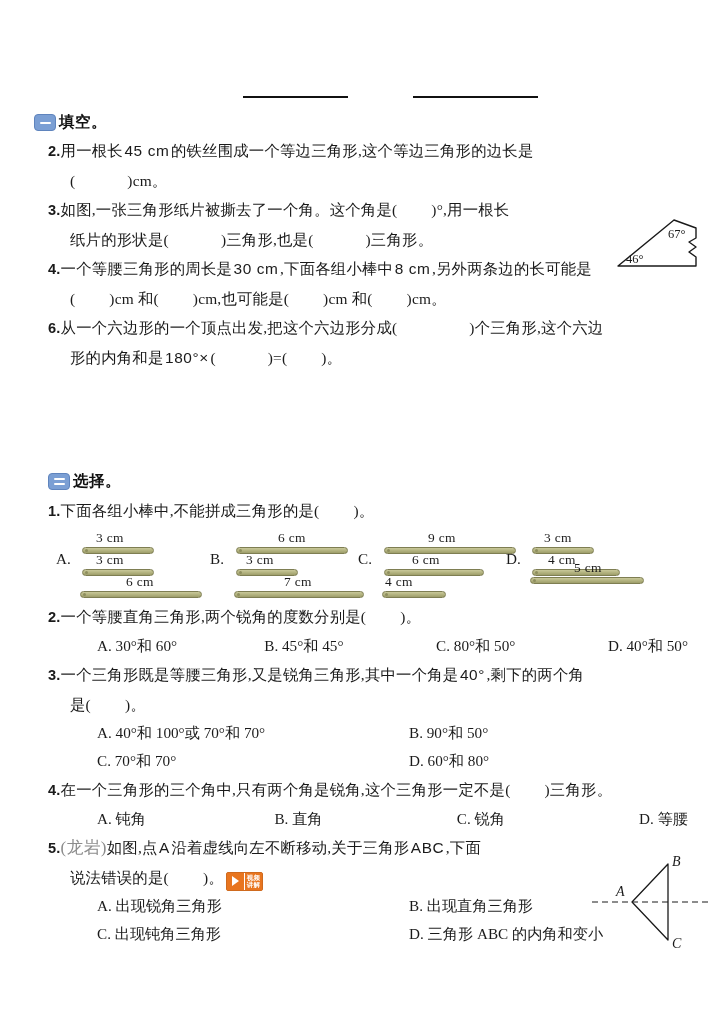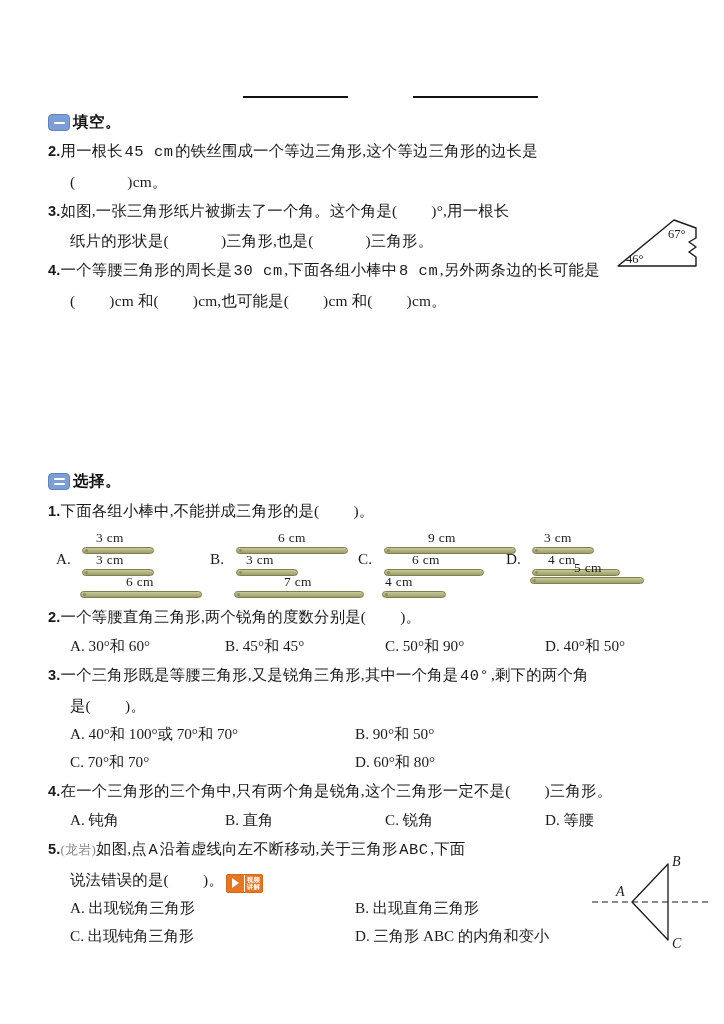--- a/index.html
+++ b/index.html
@@ -80,37 +80,37 @@
   .q-num {
     font-family: "Liberation Sans", "DejaVu Sans", sans-serif;
     font-weight: bold;
     font-size: 14.6px;
   }
   .ind {
     display: inline-block;
     width: 22px;
   }
   .num-lat {
-    font-family: Liberation Mono, monospace;
+    font-family: Liberation Sans, sans-serif;
     letter-spacing: 0.6px;
     padding: 0 1.5px;
   }
   .gap-s { display: inline-block; width: 34px; }
   .gap-m { display: inline-block; width: 52px; }
   .gap-l { display: inline-block; width: 72px; }
-  .gray-tag { color: #8c8c8c; font-size: 13px; }
+  .gray-tag { color: #8c8c8c; font-size: 17px; }
 
   
   .opts {
     display: flex;
     font-size: 15.2px;
     line-height: 28px;
     padding-left: 22px;
   }
-  .opt { white-space: nowrap; }
+  .opt { white-space: nowrap; margin-left: 27px; }
   .opts.four .opt:nth-child(1) { width: 155px; }
   .opts.four .opt:nth-child(2) { width: 160px; }
   .opts.four .opt:nth-child(3) { width: 160px; }
   .opts.two .opt:nth-child(1) { width: 285px; }
 
   
   .stick-row {
     position: relative;
     height: 70px;
     margin-top: 2px;
@@ -198,21 +198,21 @@
     background: #e8751f;
     color: #ffffff;
     font-family: "Liberation Sans", "DejaVu Sans", sans-serif;
     font-size: 6.5px;
     line-height: 7.5px;
     font-weight: bold;
     border-left: 1px solid #ffffff;
   }
 
   
-  #sec-fill { position: absolute; left: 48px; top: 112px; }
+  #sec-fill { position: absolute; left: 34px; top: 112px; }
   #fill-body { position: absolute; left: 48px; top: 136px; width: 640px; }
   #sec-choice { position: absolute; left: 48px; top: 471px; }
   #choice-body { position: absolute; left: 48px; top: 496px; width: 640px; }
 </style>
 </head>
 <body>
 
 <div class="page">
 
   <div class="top-blanks">
@@ -251,20 +251,28 @@
     <div class="q">
       <div>
         <span class="q-num">4.</span><span>一个等腰三角形的周长是</span><span class="num-lat">30 cm</span><span>,下面各组小棒中</span><span class="num-lat">8 cm</span><span>,另外两条边的长可能是</span>
       </div>
       <div>
         <span class="ind"></span><span>(</span><span class="gap-s"></span><span>)cm 和(</span><span class="gap-s"></span><span>)cm,也可能是(</span><span class="gap-s"></span><span>)cm 和(</span><span class="gap-s"></span><span>)cm。</span>
       </div>
     </div>
 
 
+    <div class="q">
+      <div>
+        <span class="q-num">6.</span><span>从一个六边形的一个顶点出发,把这个六边形分成(</span><span class="gap-l"></span><span>)个三角形,这个六边</span>
+      </div>
+      <div>
+        <span class="ind"></span><span>形的内角和是</span><span class="num-lat">180°×</span><span>(</span><span class="gap-m"></span><span>)=(</span><span class="gap-s"></span><span>)。</span>
+      </div>
+    </div>
   </div>
 
   <div class="fig" style="left:612px; top:214px;">
     <svg width="96" height="62" viewBox="0 0 96 62">
       <path d="M6 52 L62 6 L84 14 L84 24 L77 28 L84 33 L77 38 L84 43 L84 52 Z" fill="none" stroke="#1a1a1a" stroke-width="1.4" stroke-linejoin="round"></path>
       <text x="56" y="24" font-family="Liberation Serif, serif" font-size="12.5" fill="#1a1a1a">67°</text>
       <text x="14" y="49" font-family="Liberation Serif, serif" font-size="12.5" fill="#1a1a1a">46°</text>
     </svg>
   </div>
 
@@ -348,21 +356,21 @@
         </div>
       </div>
     </div>
 
     <div class="q" style="margin-top:4px;">
       <span class="q-num">2.</span><span>一个等腰直角三角形,两个锐角的度数分别是(</span><span class="gap-s"></span><span>)。</span>
     </div>
     <div class="opts four">
       <span class="opt">A. 30°和 60°</span>
       <span class="opt">B. 45°和 45°</span>
-      <span class="opt">C. 50°和 90°</span>
+      <span class="opt">C. 80°和 50°</span>
       <span class="opt">D. 40°和 50°</span>
     </div>
 
     <div class="q">
       <div>
         <span class="q-num">3.</span><span>一个三角形既是等腰三角形,又是锐角三角形,其中一个角是</span><span class="num-lat">40°</span><span>,剩下的两个角</span>
       </div>
       <div>
         <span class="ind"></span><span>是(</span><span class="gap-s"></span><span>)。</span>
       </div>

